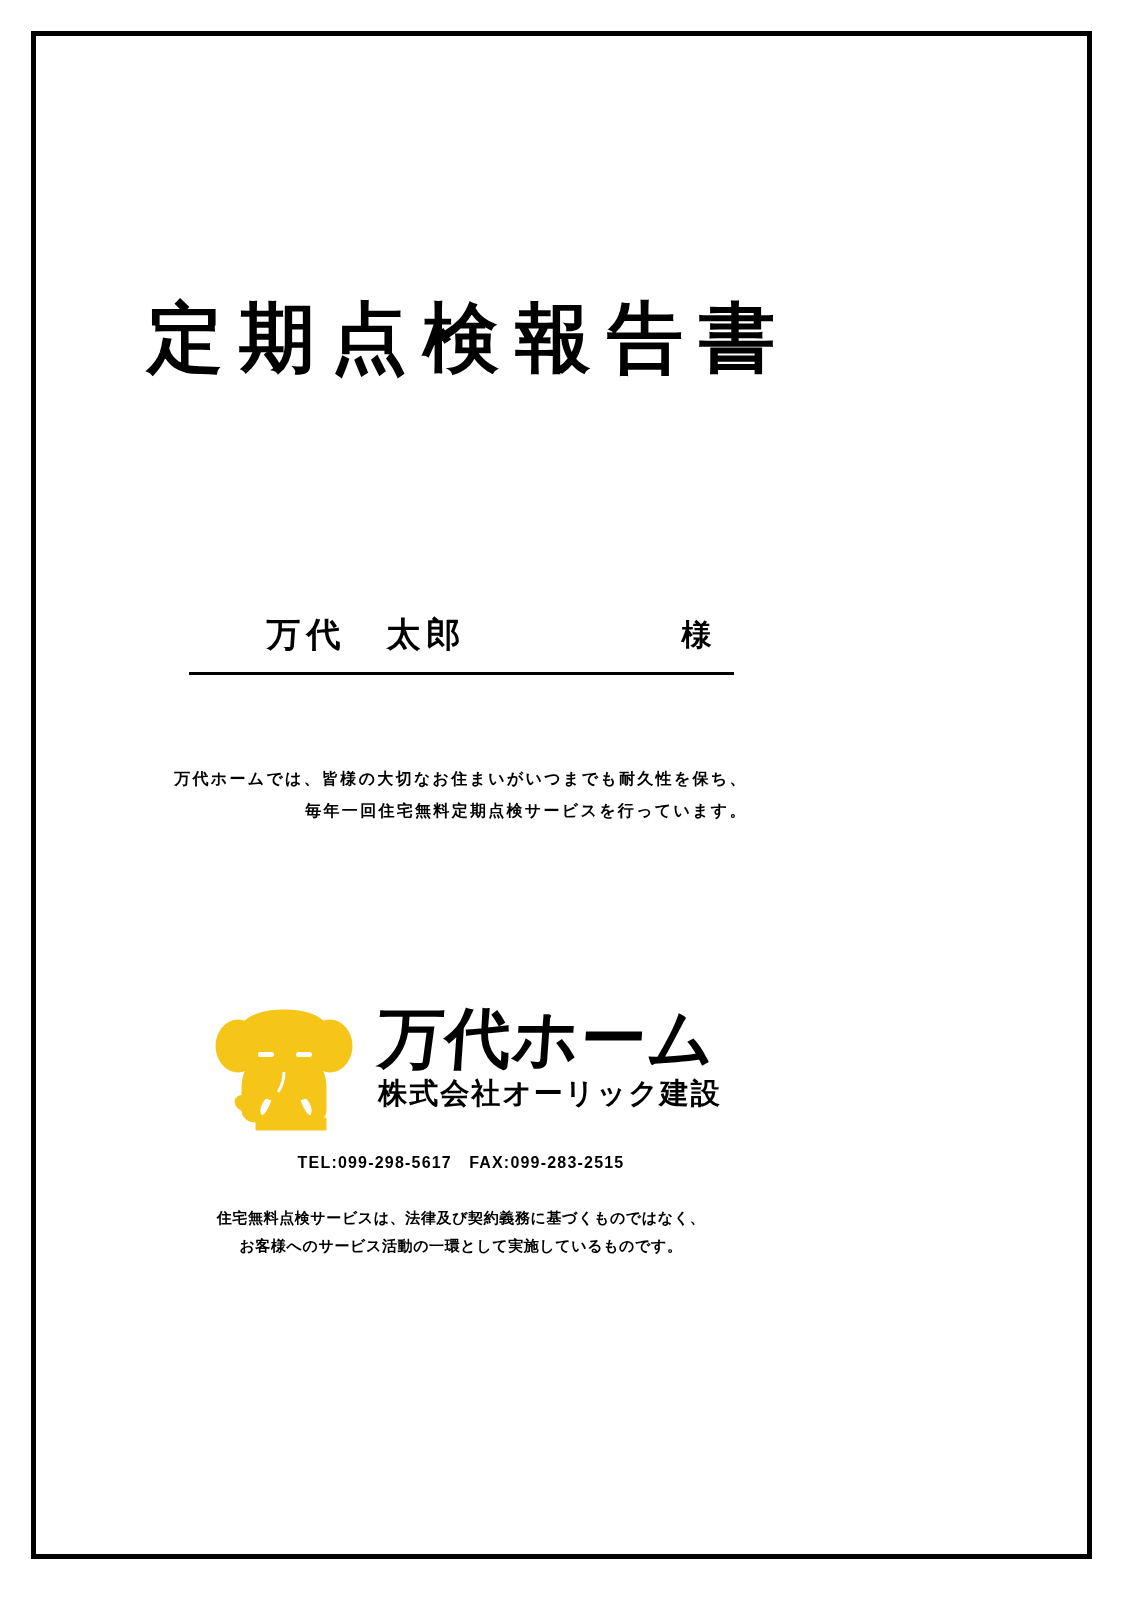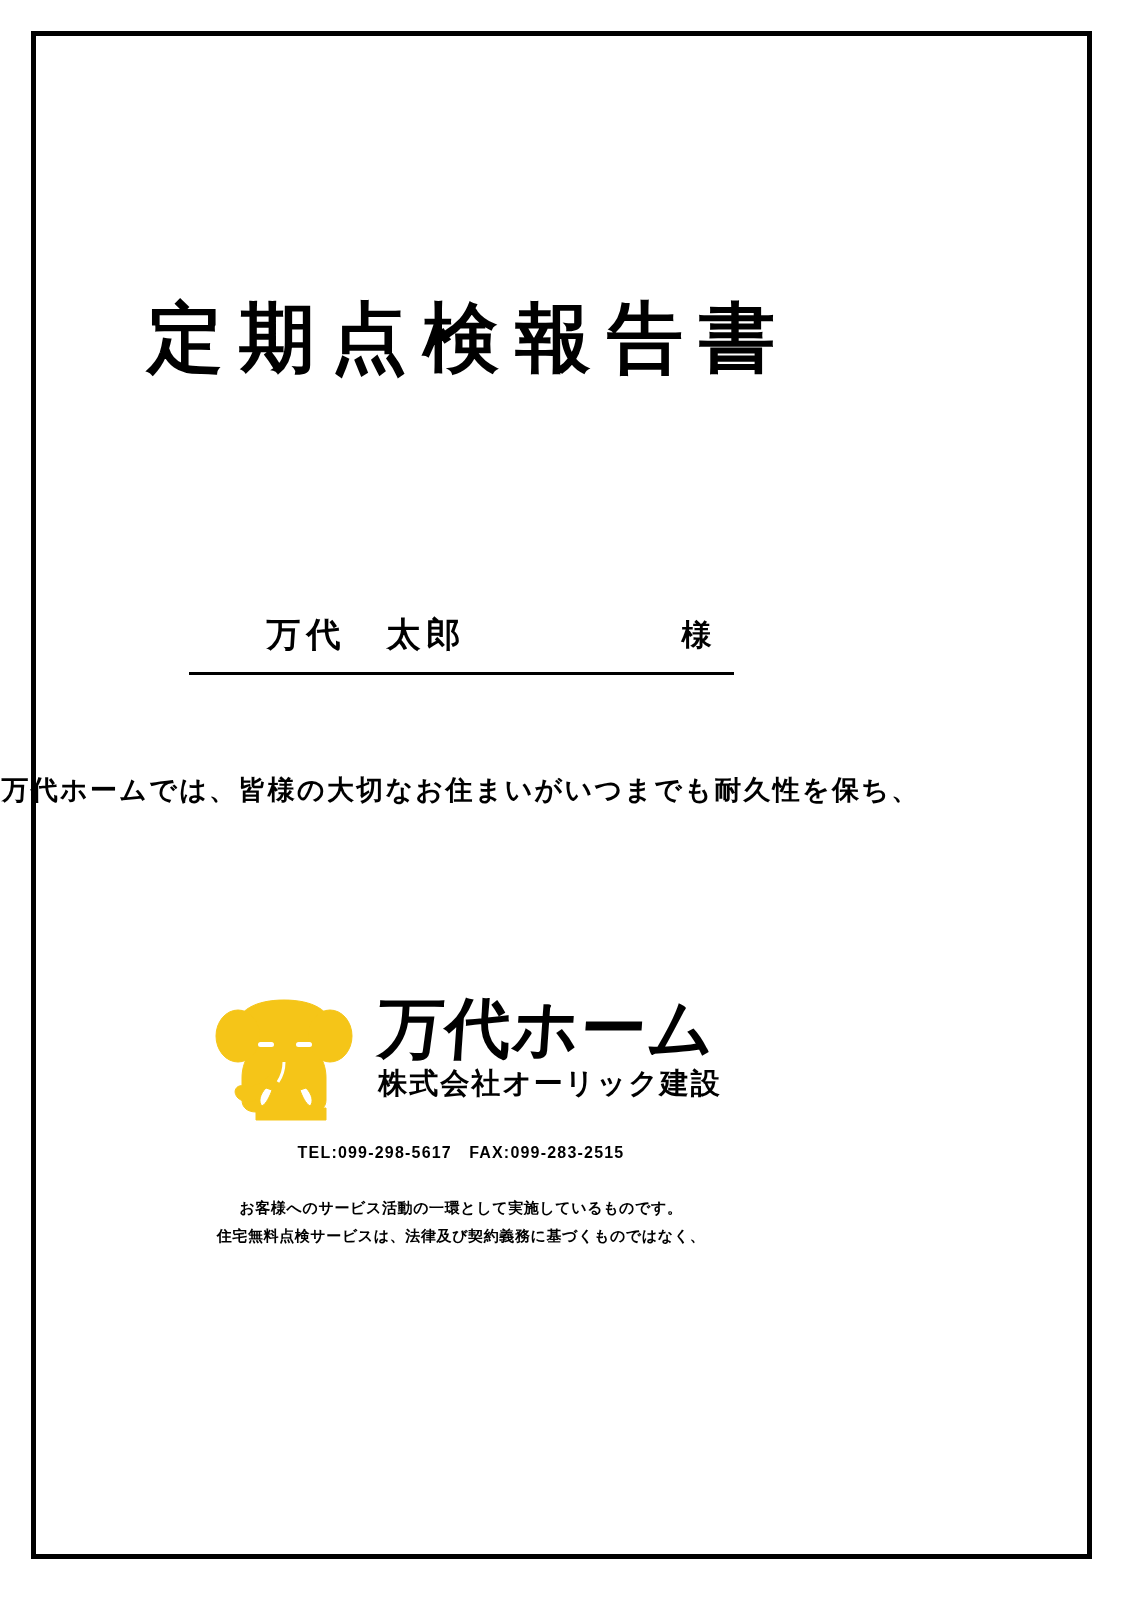--- a/index.html
+++ b/index.html
@@ -79,21 +79,21 @@
     font-size: 30px;
     font-weight: 700;
     padding-right: 22px;
     padding-bottom: 2px;
   }
 
   
   .intro {
     margin-top: 88px;
     text-align: right;
-    font-size: 27px;
+    font-size: 16px;
     font-weight: 700;
     line-height: 2.05;
     letter-spacing: 2.3px;
   }
   .intro div { white-space: nowrap; }
 
   
   .logo-block {
     margin-top: 176px;
     display: flex;
@@ -167,20 +167,21 @@
 
     <div class="doc-title">定期点検報告書</div>
 
     <div class="customer-row">
       <span class="customer-name">万代　太郎</span>
       <span class="customer-honorific">様</span>
     </div>
 
     <div class="intro">
       <div>万代ホームでは、皆様の大切なお住まいがいつまでも耐久性を保ち、</div>
+      <div>毎年一回住宅無料定期点検サービスを行っています。</div>
     </div>
 
     <div class="logo-block">
 
       <div class="elephant-wrap">
         <svg viewBox="0 0 168 130" width="168" height="130" aria-hidden="true">
           <g fill="#F5C518" stroke="#F5C518" stroke-width="1">
 
             <path d="M36 34 C36 14, 56 4, 84 4 C112 4, 132 14, 132 34 C132 48, 126 56, 120 60
                      C124 66, 126 74, 126 82 L126 104 C126 112, 120 116, 112 116 L56 116
@@ -212,18 +213,18 @@
         <div class="logo-brand">万代ホーム</div>
         <div class="logo-company">株式会社オーリック建設</div>
       </div>
 
     </div>
 
 
     <div class="contact">TEL:099-298-5617　FAX:099-283-2515</div>
 
     <div class="note">
+      <div>住宅無料点検サービスは、法律及び契約義務に基づくものではなく、</div>
       <div>お客様へのサービス活動の一環として実施しているものです。</div>
-      <div>住宅無料点検サービスは、法律及び契約義務に基づくものではなく、</div>
     </div>
 
   </div>
 </div>
 
 </body></html>

